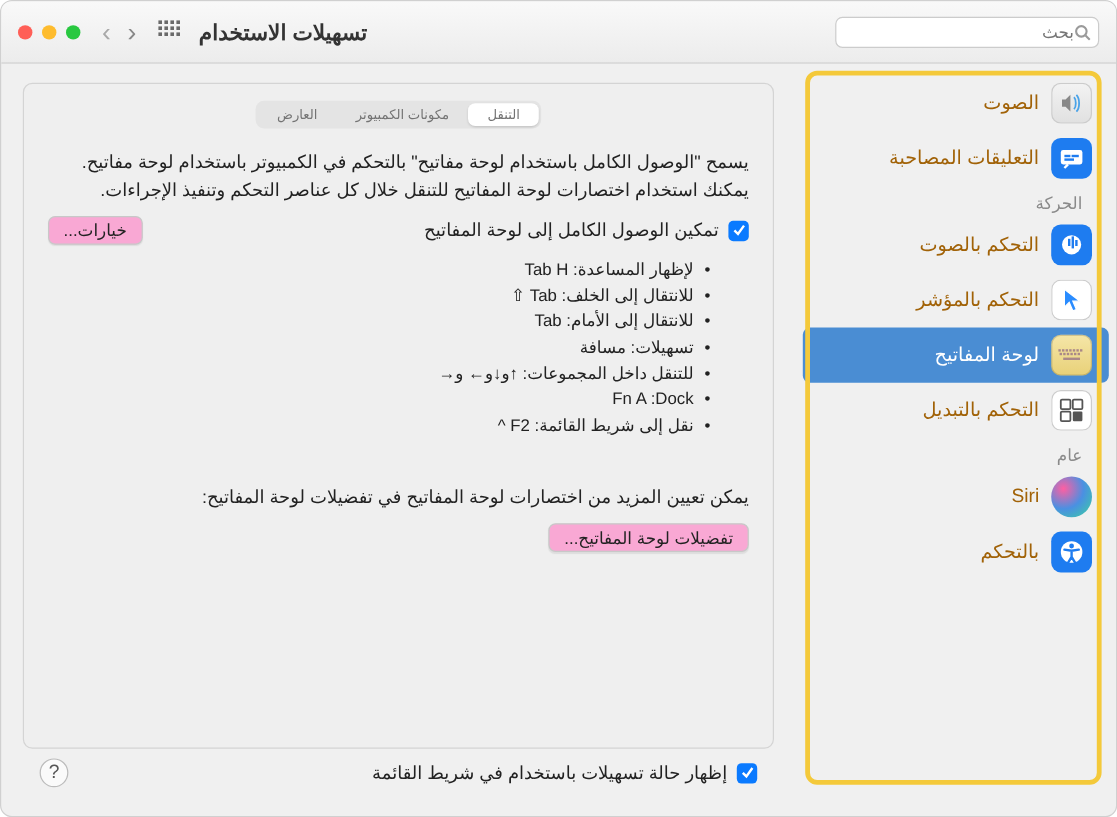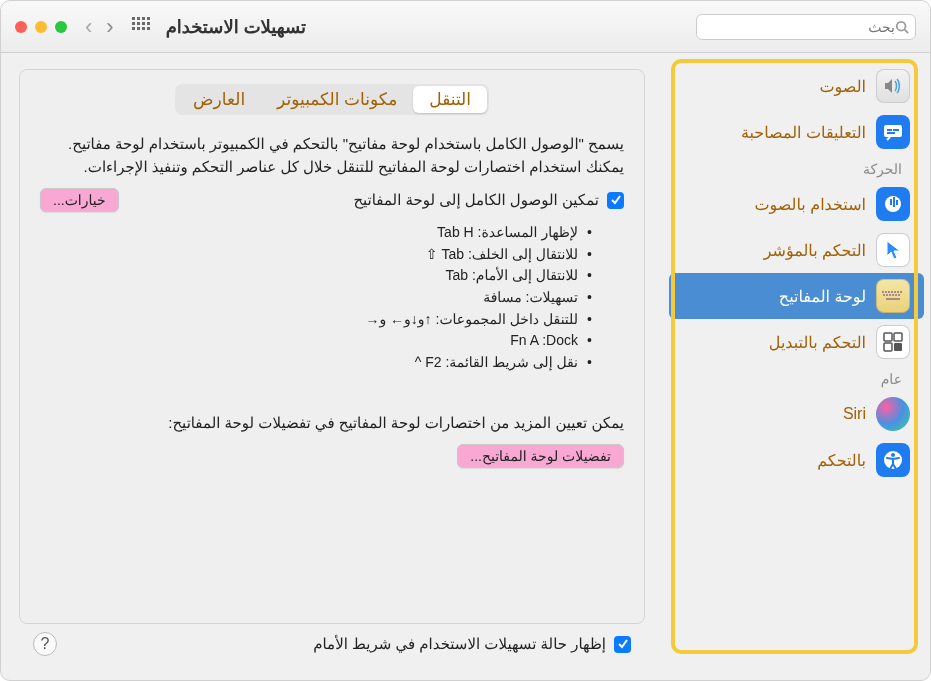--- a/index.html
+++ b/index.html
@@ -152,22 +152,22 @@
   margin-bottom: 8px;
 }
 .tab-group {
   display: flex;
   background: #e4e4e4;
   border-radius: 7px;
   padding: 2px;
 }
 .tab {
   padding: 3px 16px;
-  font-size: 17px;
-  color: #a16207;
+  font-size: 11px;
+  color: #737373;
   border-radius: 6px;
   cursor: default;
 }
 .tab.active {
   background: #fff;
   box-shadow: 0 1px 2px rgba(0,0,0,.15);
   text-align: center;
 }
 .desc {
   font-size: 15px;
@@ -309,21 +309,21 @@
 
       <div class="sb-item">
         <div class="sb-icon blue">
           <svg width="20" height="20" viewBox="0 0 20 20">
               <circle cx="10" cy="10" r="8" fill="#fff"></circle>
               <rect x="7" y="5" width="2" height="6" fill="#1e7cf0"></rect>
               <rect x="10" y="3" width="2" height="10" fill="#1e7cf0"></rect>
               <rect x="13" y="6" width="2" height="5" fill="#1e7cf0"></rect>
             </svg>
         </div>
-        <span>استخدام بالصوت</span>
+        <span>التحكم بالصوت</span>
       </div>
 
       <div class="sb-item">
         <div class="sb-icon white">
           <svg width="18" height="22" viewBox="0 0 18 22">
               <path d="M3 2l0 15 4-4 3 7 3-1-3-7 6 0z" fill="#2a8cff" stroke="#fff" stroke-width="1"></path>
             </svg>
         </div>
         <span>التحكم بالمؤشر</span>
       </div>
@@ -426,20 +426,20 @@
 
       </div>
 
       <div class="footer-row">
         <div class="row-check">
           <div class="chk">
             <svg viewBox="0 0 12 12">
                 <path d="M2 6l3 3 5-7" stroke="#fff" stroke-width="2" fill="none"></path>
               </svg>
           </div>
-          <span class="lbl">إظهار حالة تسهيلات الاستخدام في شريط الأمام</span>
+          <span class="lbl">إظهار حالة تسهيلات باستخدام في شريط القائمة</span>
         </div>
         <div class="help">?</div>
       </div>
     </div>
 
   </div>
 </div>
 
 </body></html>

